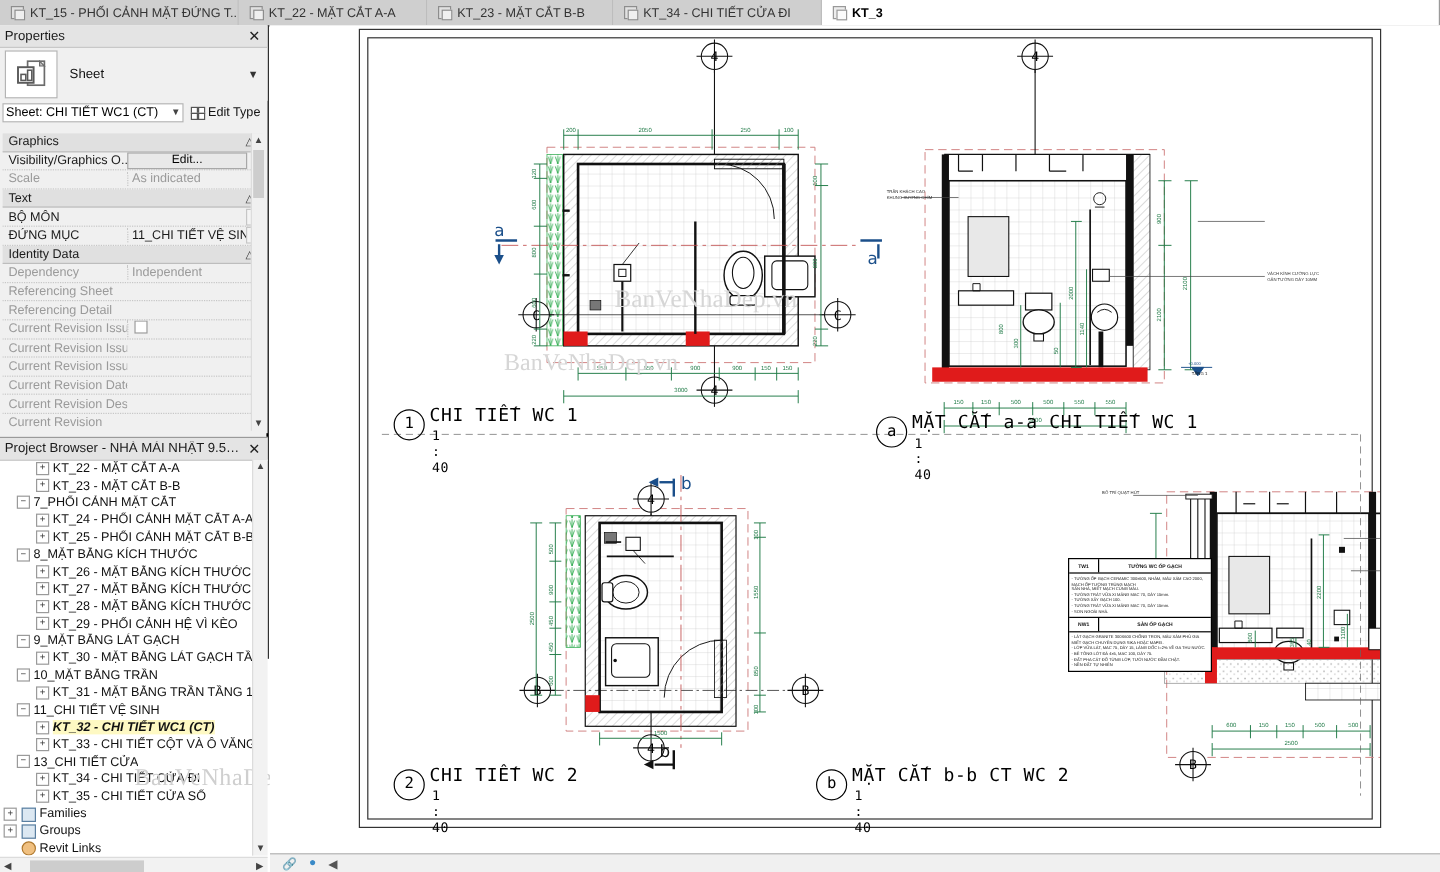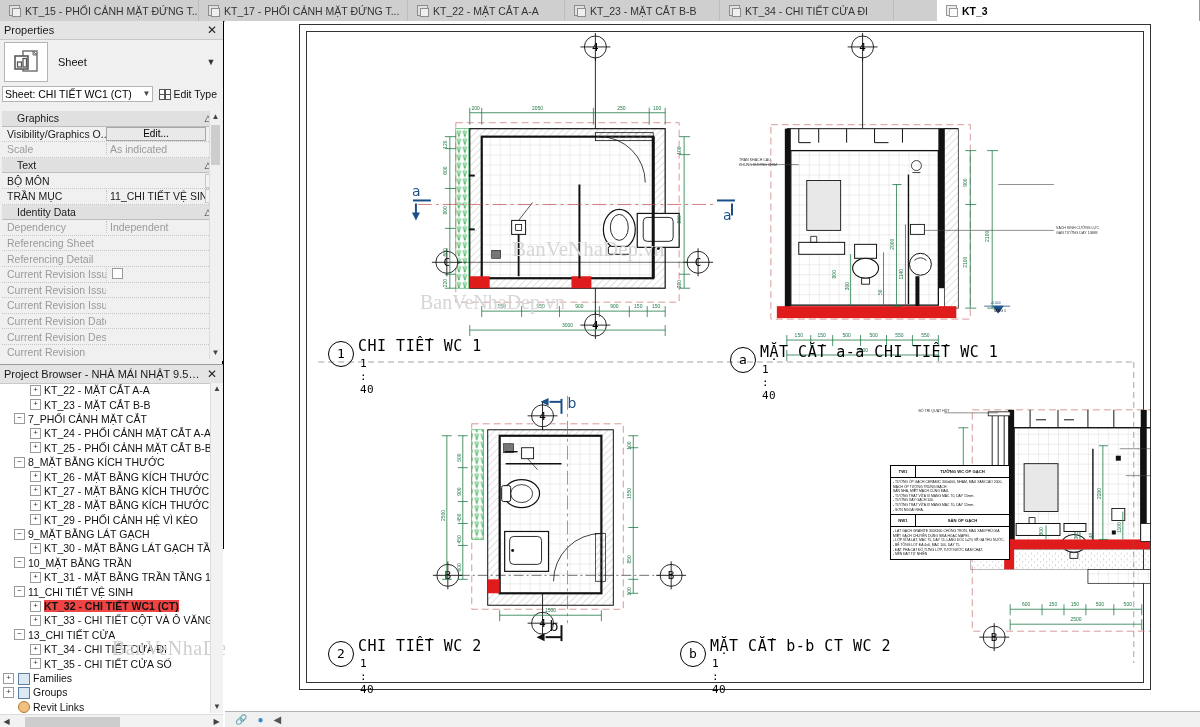--- a/index.html
+++ b/index.html
@@ -7,21 +7,21 @@
     width:1200px;height:727px;overflow:hidden;
     font-family:"Liberation Sans", sans-serif;
     font-size:11px;color:#000;background:#fff;
     -webkit-font-smoothing:antialiased;
   }
   #app{position:relative;width:1200px;height:727px;overflow:hidden;background:#fff;}
 
   
   .tabbar{position:absolute;left:0;top:0;width:1200px;height:21px;background:#cfcfcf;border-bottom:1px solid #9a9a9a;display:flex;align-items:stretch;}
   .tab{display:flex;align-items:center;gap:5px;padding:0 9px;font-size:10.5px;color:#333;white-space:nowrap;border-right:1px solid #bdbdbd;background:#cfcfcf;overflow:hidden;}
-  .tab.active{background:#fff;color:#000;font-weight:bold;border-right:1px solid #9a9a9a;margin-left:43px;}
+  .tab.active{background:#fff;color:#000;font-weight:bold;border-right:1px solid #9a9a9a;}
   .tab .ticon{width:11px;height:11px;flex:0 0 auto;position:relative;opacity:.75;}
   .tab .ticon i{position:absolute;left:0;top:0;width:9px;height:9px;border:1px solid #777;background:#e8e8e8;}
   .tab .ticon b{position:absolute;left:3px;top:3px;width:7px;height:7px;border:1px solid #777;background:#fafafa;}
   .tab.first .ticon i{border-radius:50% 50% 2px 2px;background:#ddd;}
 
   
   .leftdock{position:absolute;left:0;top:21px;width:224px;height:528px;background:#f0f0f0;border-right:2px solid #000000;box-sizing:border-box;}
 
   .panel-title{height:18px;background:#e4e4e4;border-bottom:1px solid #c8c8c8;display:flex;align-items:center;padding:0 4px;font-size:11px;color:#1a1a1a;}
   .panel-title .ttl{flex:1;overflow:hidden;white-space:nowrap;text-overflow:ellipsis;}
@@ -39,21 +39,21 @@
   .ts-combo .cv{flex:1;overflow:hidden;white-space:nowrap;}
   .ts-combo .cd{font-size:8px;color:#444;}
   .editType{height:16px;display:flex;align-items:center;gap:3px;padding:0 4px;font-size:10.5px;color:#111;box-sizing:border-box;}
   .editType .etico{width:11px;height:10px;position:relative;}
   .editType .etico s{position:absolute;width:4px;height:4px;border:1px solid #555;background:#fff;display:block;text-decoration:none;}
 
   .grid{position:absolute;left:2px;top:90px;width:217px;height:248px;font-size:10.5px;overflow:hidden;}
   .grow{display:flex;height:14.6px;align-items:center;border-bottom:1px dotted #c6c6c6;}
   .grow.section{background:#e0e0e0;border-bottom:1px solid #bdbdbd;}
   .gname{width:104px;padding-left:5px;box-sizing:border-box;overflow:hidden;white-space:nowrap;color:#1a1a1a;}
-  .grow.section .gname{padding-left:15px;font-weight:normal;width:198px;}
+  .grow.section .gname{padding-left:5px;font-weight:normal;width:198px;}
   .grow.section .gcol{width:16px;text-align:center;color:#333;font-size:9px;}
   .gval{flex:1;padding-left:3px;overflow:hidden;white-space:nowrap;color:#1a1a1a;border-left:1px dotted #c6c6c6;box-sizing:border-box;}
   .gdim .gname,.gdim .gval{color:#9a9a9a;}
   .gbtn{flex:1;border:1px solid #a8a8a8;background:#e9e9e9;height:12.5px;text-align:center;line-height:12px;font-size:10px;margin-right:13px;}
   .gcheck{width:9px;height:9px;border:1px solid #9a9a9a;background:#fff;display:inline-block;margin-left:2px;}
   .gtail{width:11px;height:12px;border:1px solid #c6c6c6;background:#f4f4f4;margin-left:auto;margin-right:1px;}
 
   .pscroll{position:absolute;right:2px;top:90px;width:11px;height:248px;background:#f0f0f0;border-left:1px solid #dcdcdc;}
   .pscroll .up,.pscroll .dn{height:12px;text-align:center;font-size:8px;color:#444;line-height:12px;}
   .pscroll .thumb{position:absolute;left:1px;top:14px;width:9px;height:40px;background:#cdcdcd;}
@@ -61,21 +61,21 @@
   .propfoot{position:absolute;left:0;bottom:0;width:223px;height:18px;background:#f0f0f0;border-top:1px solid #d4d4d4;display:flex;align-items:center;}
   .phelp{padding-left:5px;font-size:10.5px;color:#1560a8;text-decoration:underline;}
   .applybtn{margin-left:auto;margin-right:4px;width:72px;height:15px;border:1px solid #cfcfcf;background:#e9e9e9;color:#a0a0a0;font-size:10.5px;text-align:center;line-height:14px;}
 
   
   .browser{position:absolute;left:0;top:343px;width:223px;height:363px;background:#fff;border-top:1px solid #9a9a9a;}
   .tree{position:absolute;left:0;top:18px;width:210px;height:330px;overflow:hidden;font-size:10.5px;}
   .tnode{display:flex;align-items:center;height:14.4px;white-space:nowrap;}
   .tnode .exp{width:9px;height:9px;border:1px solid #9a9a9a;background:#fff;font-size:8px;line-height:7px;text-align:center;color:#333;flex:0 0 auto;margin-right:3px;}
   .tnode .lbl{overflow:hidden;text-overflow:clip;color:#111;}
-  .tnode.sel .lbl{background:#ef4444;font-weight:bold;}
+  .tnode.sel .lbl{background:#fef9c3;font-weight:bold;font-style:italic;}
   .tnode .ico{width:13px;height:11px;margin-right:3px;flex:0 0 auto;position:relative;}
   .tnode .ico u{position:absolute;left:1px;top:0;width:10px;height:10px;border:1px solid #5a7fa0;background:#dce8f2;display:block;text-decoration:none;}
   .bscroll{position:absolute;right:0;top:18px;width:12px;height:330px;background:#f2f2f2;border-left:1px solid #dcdcdc;}
   .bscroll .up,.bscroll .dn{height:12px;text-align:center;font-size:8px;color:#444;line-height:12px;}
   .hscroll{position:absolute;left:0;bottom:0;width:223px;height:13px;background:#f2f2f2;border-top:1px solid #dcdcdc;display:flex;align-items:center;}
   .hscroll .l,.hscroll .r{width:13px;text-align:center;font-size:8px;color:#444;}
   .hscroll .track{flex:1;height:10px;position:relative;}
   .hscroll .thumb{position:absolute;left:12px;top:0;width:95px;height:10px;background:#cdcdcd;}
 
   .bwm{position:absolute;left:112px;top:272px;font-size:20px;color:#cfcfcf;font-family:"Liberation Serif",serif;letter-spacing:.5px;white-space:nowrap;pointer-events:none;}
@@ -115,27 +115,20 @@
 
 <div id="app">
 
   <div class="tabbar">
     <div class="tab" style="width:180px">
       <span class="ticon">
           <i></i>
           <b></b>
         </span>
       <span>KT_15 - PHỐI CẢNH MẶT ĐỨNG T...</span>
-    </div>
-    <div class="tab" style="width:190px">
-      <span class="ticon">
-          <i></i>
-          <b></b>
-        </span>
-      <span>KT_17 - PHỐI CẢNH MẶT ĐỨNG T...</span>
     </div>
     <div class="tab" style="width:138px">
       <span class="ticon">
           <i></i>
           <b></b>
         </span>
       <span>KT_22 - MẶT CẮT A-A</span>
     </div>
     <div class="tab" style="width:136px">
       <span class="ticon">
@@ -214,21 +207,21 @@
         <div class="grow section">
           <span class="gname">Text</span>
           <span class="gcol">△</span>
         </div>
         <div class="grow">
           <span class="gname">BỘ MÔN</span>
           <span class="gval"></span>
           <span class="gtail"></span>
         </div>
         <div class="grow">
-          <span class="gname">TRẦN MỤC</span>
+          <span class="gname">ĐỨNG MỤC</span>
           <span class="gval">11_CHI TIẾT VỆ SINH</span>
           <span class="gtail"></span>
         </div>
         <div class="grow section">
           <span class="gname">Identity Data</span>
           <span class="gcol">△</span>
         </div>
         <div class="grow gdim">
           <span class="gname">Dependency</span>
           <span class="gval">Independent</span>

